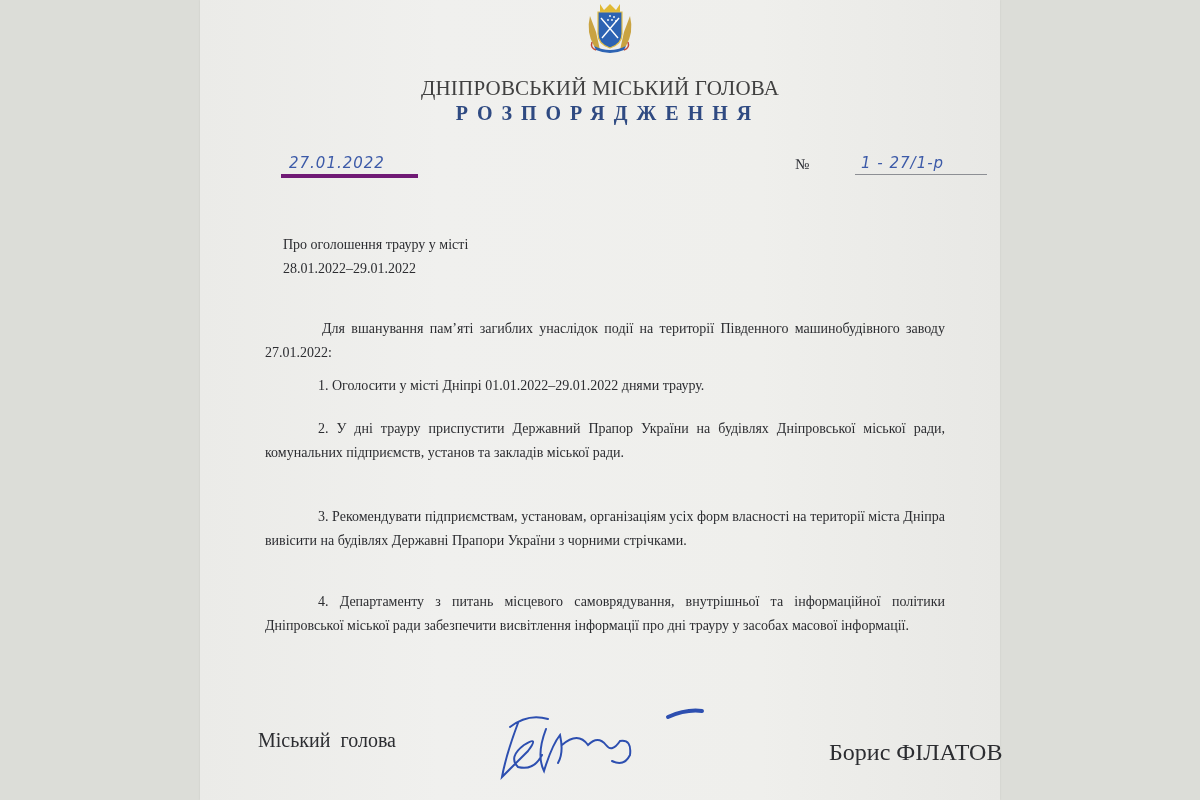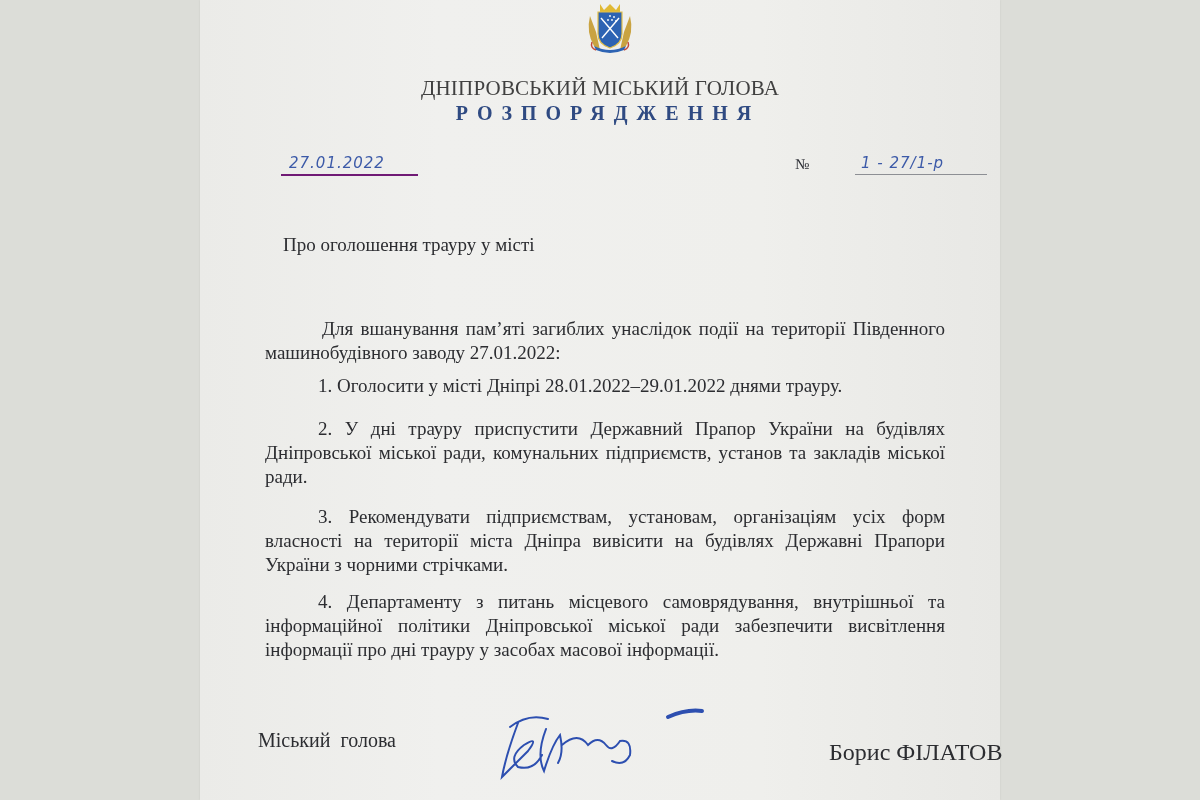--- a/index.html
+++ b/index.html
@@ -25,35 +25,35 @@
     .head2 {
       position: absolute; left: 0; width: 1200px; top: 102px; text-align: center;
       color: #2f4a82; font-size: 20px; font-weight: bold; letter-spacing: 9px;
       padding-left: 8px;
     }
     .hand {
       font-family: "DejaVu Sans", sans-serif; color: #3c5aa8; font-size: 15px; font-style: italic;
     }
     .date-line {
       position: absolute; left: 281px; top: 154px; width: 137px; height: 20px;
-      border-bottom: 2px solid #701a75;
+      border-bottom: 4px solid #701a75;
     }
     .date-line .hand { position: absolute; left: 8px; top: 0; letter-spacing: 1px; }
     .num-label {
       position: absolute; left: 795px; top: 156px; font-size: 15px; color: #2b2d33;
       font-family: "Liberation Serif", serif;
     }
     .num-line {
       position: absolute; left: 815px; top: 154px; width: 132px; height: 20px;
       border-bottom: 1px solid #8d8f94;
       margin-left: 40px;
     }
     .num-line .hand { position: absolute; left: 6px; top: 0; letter-spacing: 1px; }
     .txt {
-      position: absolute; color: #2c2d31; font-size: 19px; line-height: 24px;
+      position: absolute; color: #2c2d31; font-size: 14px; line-height: 24px;
       font-family: "Liberation Serif", serif;
     }
     .subject { left: 283px; top: 233px; }
     .subject div { white-space: nowrap; }
     .para { left: 265px; width: 680px; text-align: justify; }
     .para .indent { display: inline-block; width: 57px; }
     .para.item .indent { width: 53px; }
     .sig-left { left: 258px; top: 728px; font-size: 20px; }
     .sig-right { left: 829px; top: 740px; font-size: 24px; }
     .signature {
@@ -88,25 +88,26 @@
 <div class="date-line">
   <span class="hand">27.01.2022</span>
 </div>
 <div class="num-label">№</div>
 <div class="num-line">
   <span class="hand">1 - 27/1-р</span>
 </div>
 
 <div class="txt subject">
   <div>Про оголошення трауру у місті</div>
+  <div>28.01.2022–29.01.2022</div>
 </div>
 
 <div class="txt para" style="top:317px;"><span class="indent"></span><span>Для вшанування пам’яті загиблих унаслідок події на території Південного машинобудівного заводу 27.01.2022:</span></div>
 
-<div class="txt para item" style="top:374px;"><span class="indent"></span><span>1. Оголосити у місті Дніпрі 28.01.2022–29.01.2022 днями трауру.</span></div>
+<div class="txt para item" style="top:374px;"><span class="indent"></span><span>1. Оголосити у місті Дніпрі 01.01.2022–29.01.2022 днями трауру.</span></div>
 
 <div class="txt para item" style="top:417px;"><span class="indent"></span><span>2. У дні трауру приспустити Державний Прапор України на будівлях Дніпровської міської ради, комунальних підприємств, установ та закладів міської ради.</span></div>
 
 <div class="txt para item" style="top:505px;"><span class="indent"></span><span>3. Рекомендувати підприємствам, установам, організаціям усіх форм власності на території міста Дніпра вивісити на будівлях Державні Прапори України з чорними стрічками.</span></div>
 
 <div class="txt para item" style="top:590px;"><span class="indent"></span><span>4. Департаменту з питань місцевого самоврядування, внутрішньої та інформаційної політики Дніпровської міської ради забезпечити висвітлення інформації про дні трауру у засобах масової інформації.</span></div>
 
 <div class="txt sig-left" style="white-space:pre;">Міський  голова</div>
 
 <svg class="signature" viewBox="0 0 240 80">

